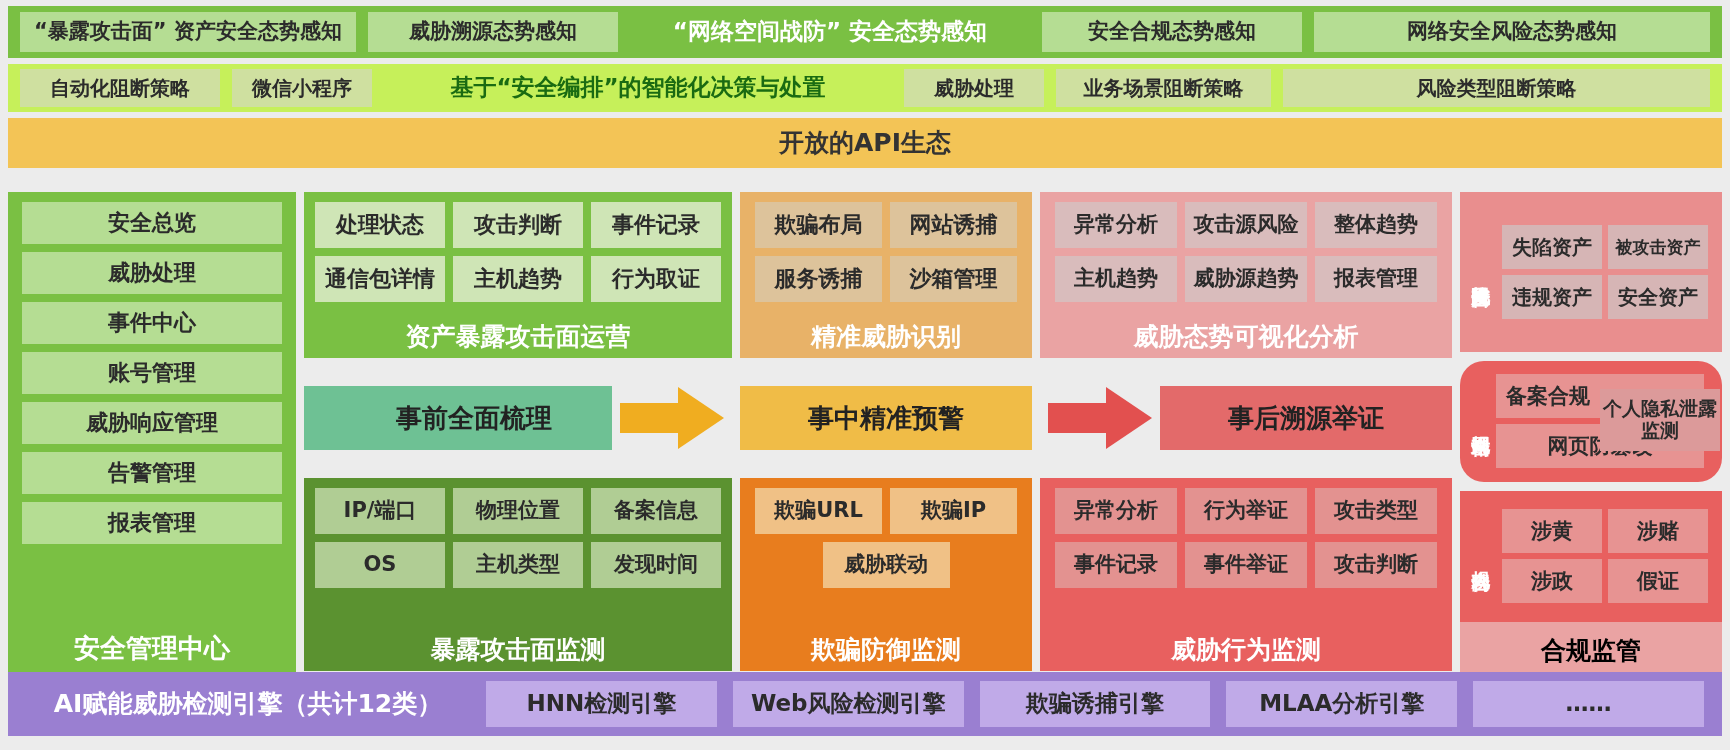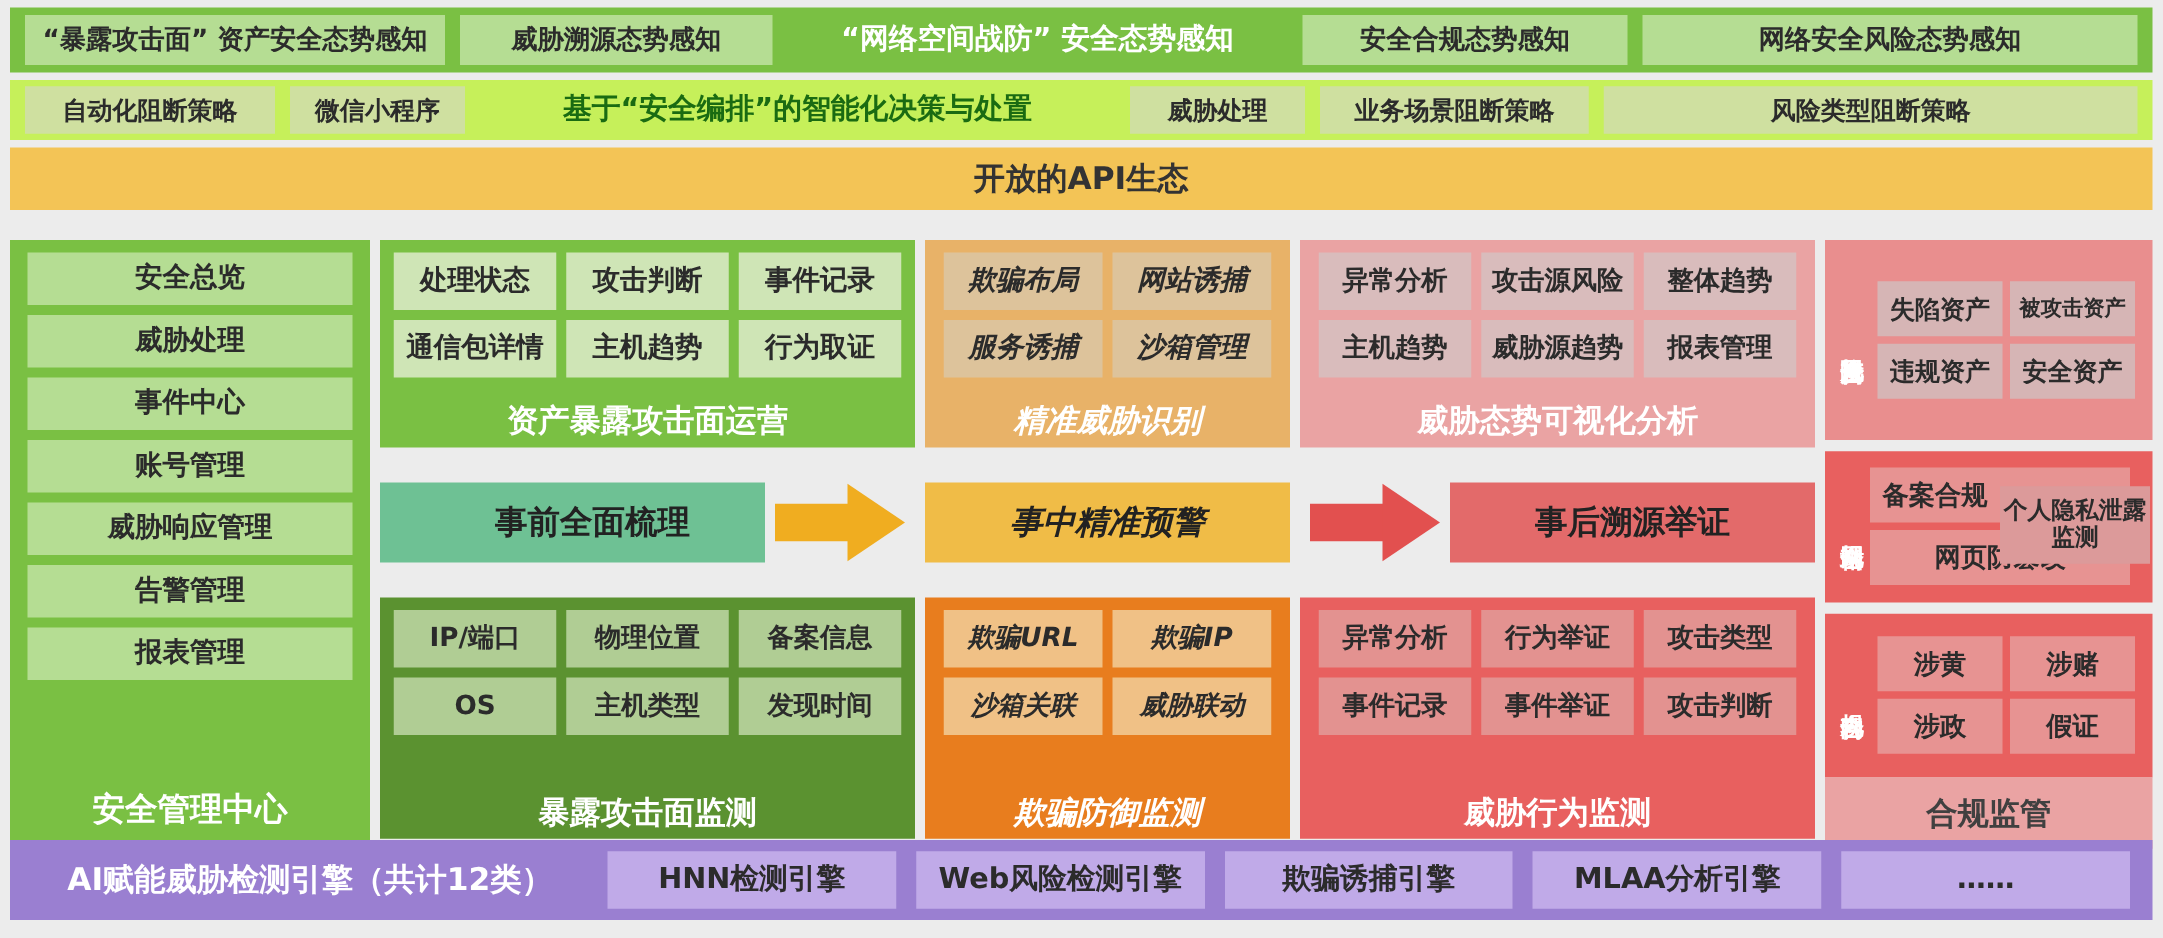--- a/index.html
+++ b/index.html
@@ -81,21 +81,21 @@
 
   
   .main {
     position: absolute; left: 8px; top: 192px;
     width: 1714px; height: 487px;
     display: flex;
   }
   .col { display: flex; flex-direction: column; }
   .col-sec   { width: 288px; margin-right: 8px; }
   .col-expo  { width: 428px; margin-right: 8px; }
-  .col-decep { width: 292px; margin-right: 8px; font-style: italic; }
+  .col-decep { width: 292px; margin-right: 8px; }
   .col-threat{ width: 412px; margin-right: 8px; }
   .col-comp  { width: 262px; }
 
   
   .panel-sec {
     background: #7ac043;
     height: 487px;
     padding: 10px 14px 8px 14px;
     display: flex; flex-direction: column;
   }
@@ -205,38 +205,38 @@
     letter-spacing: 0px;
     text-orientation: upright;
   }
   .comp-grid { flex: 1; display: flex; flex-wrap: wrap; gap: 6px; justify-content: center; align-content: center; }
   .comp-box { height: 44px; color:#2b2b2b; font-weight: 700; }
 
   .cb-asset { background:#e98e8e; height:163px; }
   .cb-asset .comp-box { background:#d6b5b5; width:100px; font-size:20px; }
   .cb-asset .comp-box.small { font-size:17px; }
 
-  .cb-site { background:#e8605f; height:123px; position: relative; }
+  .cb-site { background:#e8605f; height:123px; position: relative; border-radius: 24px; }
   .cb-site .comp-box { background:#e79392; width:208px; font-size:21px; }
   .overlay-box {
     position: absolute; right: 2px; top: 28px;
     width: 120px; height: 62px;
     background: #dc9a9a;
     color:#2b2b2b; font-size:19px; font-weight:700;
     display:flex; align-items:center; justify-content:center;
     text-align:center; line-height:1.15;
   }
 
   .cb-content { background:#e8605f; height:134px; }
   .cb-content .comp-box { background:#e79392; width:100px; font-size:21px; }
 
   .comp-foot {
     background:#eaa3a3;
     height:58px;
-    color:#404040; font-size:25px; font-weight:700;
+    color:#000000; font-size:25px; font-weight:700;
   }
   .comp-spacer { height: 9px; }
 
   
   .row4 {
     position: absolute; left: 8px; top: 672px;
     width: 1714px; height: 64px;
     background: #9a7fd1;
     display: flex; align-items: center;
     padding: 0 10px;
@@ -341,21 +341,20 @@
       </div>
 
       <div class="arrowband">
         <div class="tile stage stage-amber">事中精准预警</div>
       </div>
 
       <div class="panel p-dec-bot">
         <div class="grid">
           <div class="tile box">欺骗URL</div>
           <div class="tile box">欺骗IP</div>
-          <div class="tile box">沙箱关联</div>
           <div class="tile box">威胁联动</div>
         </div>
         <div class="tile foot">欺骗防御监测</div>
       </div>
     </div>
 
     <div class="col col-threat">
       <div class="panel p-thr-top">
         <div class="grid">
           <div class="tile box">异常分析</div>

